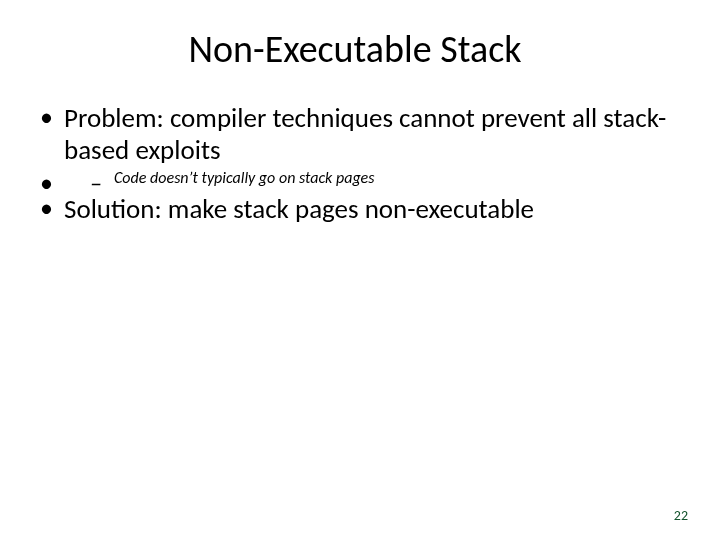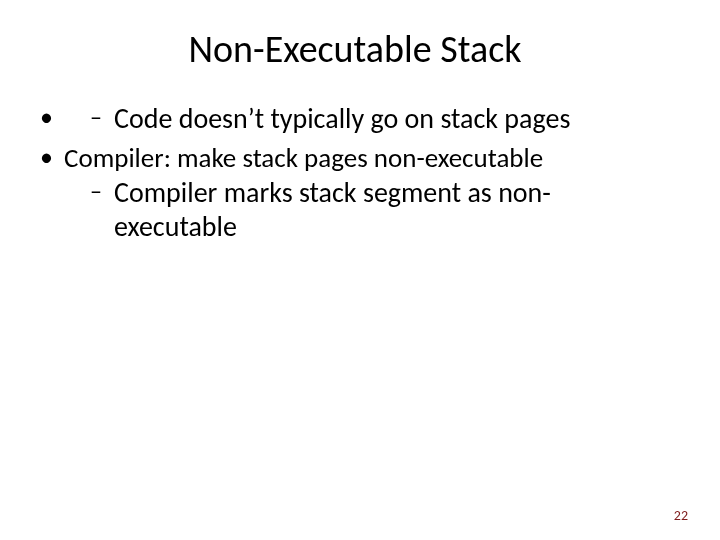--- a/index.html
+++ b/index.html
@@ -47,57 +47,58 @@
     line-height: 1.18;
   }
   ul.level2 {
     list-style: none;
     padding: 0;
     margin: 2px 0 6px 0;
   }
   ul.level2 > li {
     position: relative;
     padding-left: 50px;
-    font-size: 28px;
+    font-size: 16px;
     line-height: 1.22;
     margin-bottom: 0px;
+    font-style: italic;
   }
   ul.level2 > li::before {
     content: "–";
     position: absolute;
     left: 26px;
     top: 0;
     font-size: 24px;
   }
   .pagenum {
     position: absolute;
     right: 22px;
     bottom: 16px;
     font-size: 14px;
-    color: #7f1d1d;
+    color: #14532d;
   }
 </style>
 </head>
 <body>
 
 <div class="slide">
   <h1 class="title">Non-Executable Stack</h1>
 
   <ul class="level1">
     <li>
+      <span>Problem: compiler techniques cannot prevent all stack-based exploits</span>
+    </li>
+    <li>
       <ul class="level2">
         <li>
           <span>Code doesn’t typically go on stack pages</span>
         </li>
       </ul>
     </li>
     <li>
-      <span>Compiler: make stack pages non-executable</span>
+      <span>Solution: make stack pages non-executable</span>
       <ul class="level2">
-        <li>
-          <span>Compiler marks stack segment as non-executable</span>
-        </li>
       </ul>
     </li>
   </ul>
 
   <div class="pagenum">22</div>
 </div>
 
 </body></html>

